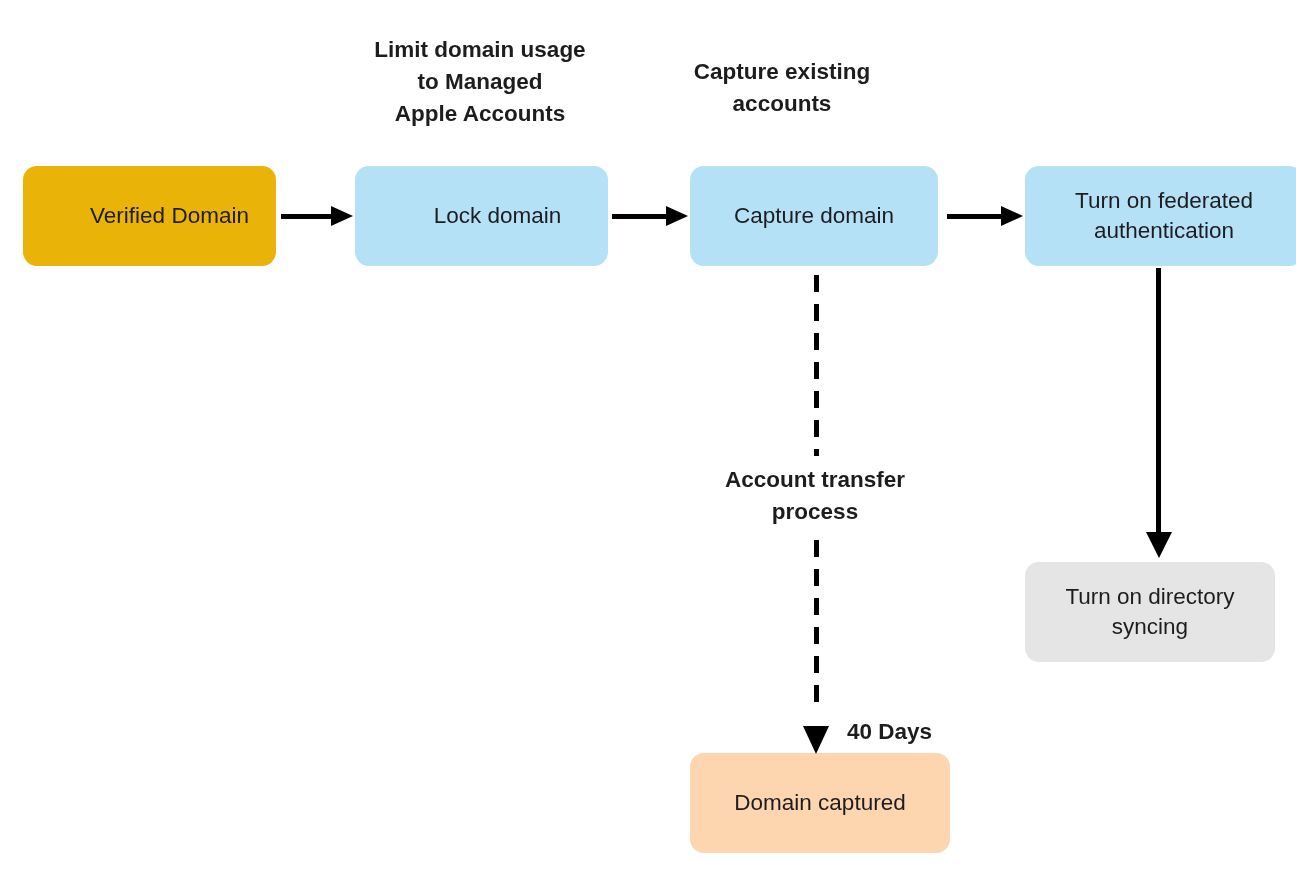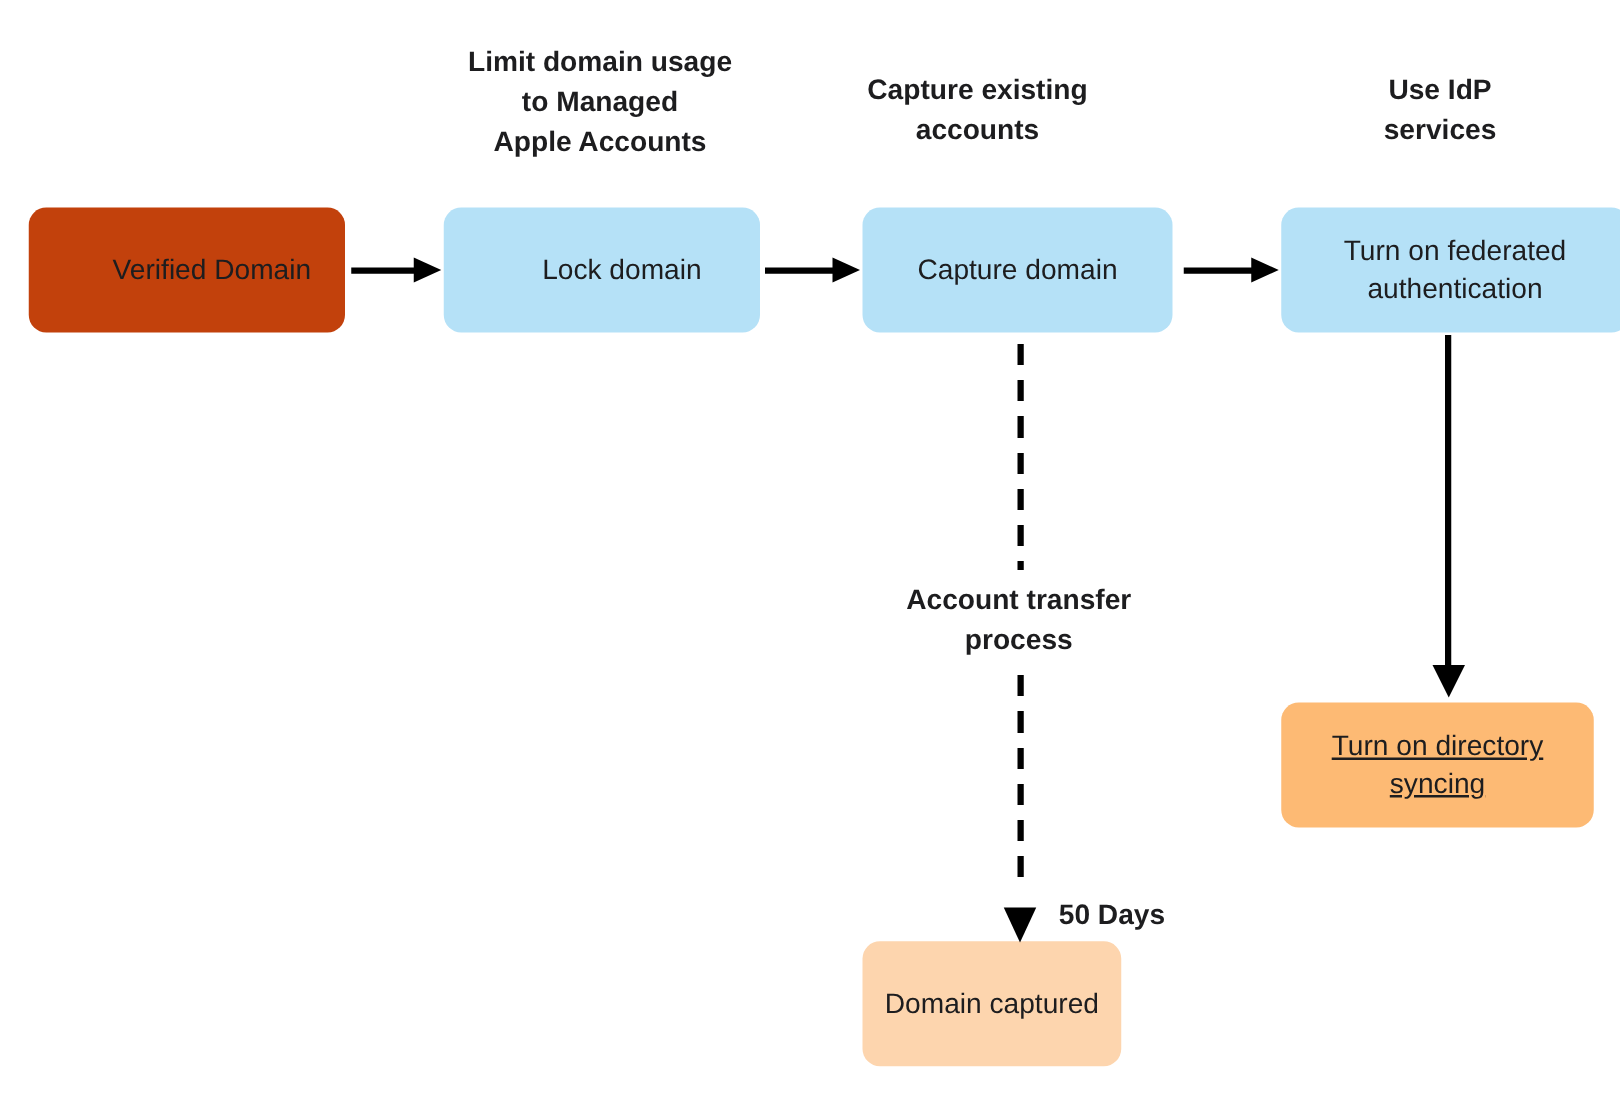--- a/index.html
+++ b/index.html
@@ -26,21 +26,21 @@
     font-size: 22.5px;
     line-height: 1.32;
     white-space: pre-line;
     color: #1d1d1f;
   }
   #node-verified  { left: 23px;   top: 166px; width: 253px; }
   #node-lock      { left: 355px;  top: 166px; width: 253px; padding-left: 32px; }
   #node-capture   { left: 690px;  top: 166px; width: 248px; }
   #node-federated { left: 1025px; top: 166px; width: 278px; }
   #node-directory { left: 1025px; top: 562px; width: 250px; }
-  #node-captured  { left: 690px;  top: 753px; width: 207px; }
+  #node-captured  { left: 690px;  top: 753px; width: 260px; }
 
   
   .caption {
     position: absolute;
     text-align: center;
     font-size: 22.5px;
     font-weight: 600;
     line-height: 1.42;
     white-space: pre-line;
     color: #1d1d1f;
@@ -109,30 +109,28 @@
 </head>
 <body>
 
 <div class="canvas">
 
   <div class="caption" id="caption-lock">Limit domain usage
 to Managed
 Apple Accounts</div>
   <div class="caption" id="caption-capture">Capture existing
 accounts</div>
-  <div class="caption" id="caption-idp">Use IdP
-services</div>
 
-  <div class="node" id="node-verified" style="background: #c2410c; padding-left: 40px;">Verified Domain</div>
+  <div class="node" id="node-verified" style="background: #eab308; padding-left: 40px;">Verified Domain</div>
   <div class="node" id="node-lock" style="background: rgb(181, 225, 247);">Lock domain</div>
   <div class="node" id="node-capture" style="background: rgb(181, 225, 247);">Capture domain</div>
   <div class="node" id="node-federated" style="background: rgb(181, 225, 247);">Turn on federated
 authentication</div>
 
-  <div class="node" id="node-directory" style="background: #fdba74; text-decoration: underline;">Turn on directory
+  <div class="node" id="node-directory" style="background: #e5e5e5;">Turn on directory
 syncing</div>
   <div class="node" id="node-captured" style="background: rgb(253, 213, 174);">Domain captured</div>
 
   <div class="arrow-h" id="arrow-1">
     <span class="head"></span>
   </div>
   <div class="arrow-h" id="arrow-2">
     <span class="head"></span>
   </div>
   <div class="arrow-h" id="arrow-3">
@@ -141,15 +139,15 @@
 
   <div class="arrow-v" id="arrow-4">
     <span class="head"></span>
   </div>
 
   <div class="dash-seg" id="dash-1"></div>
   <div class="caption" id="label-transfer">Account transfer
 process</div>
   <div class="dash-seg" id="dash-2"></div>
   <div id="dash-head"></div>
-  <div class="caption" id="label-days">50 Days</div>
+  <div class="caption" id="label-days">40 Days</div>
 
 </div>
 
 </body></html>

